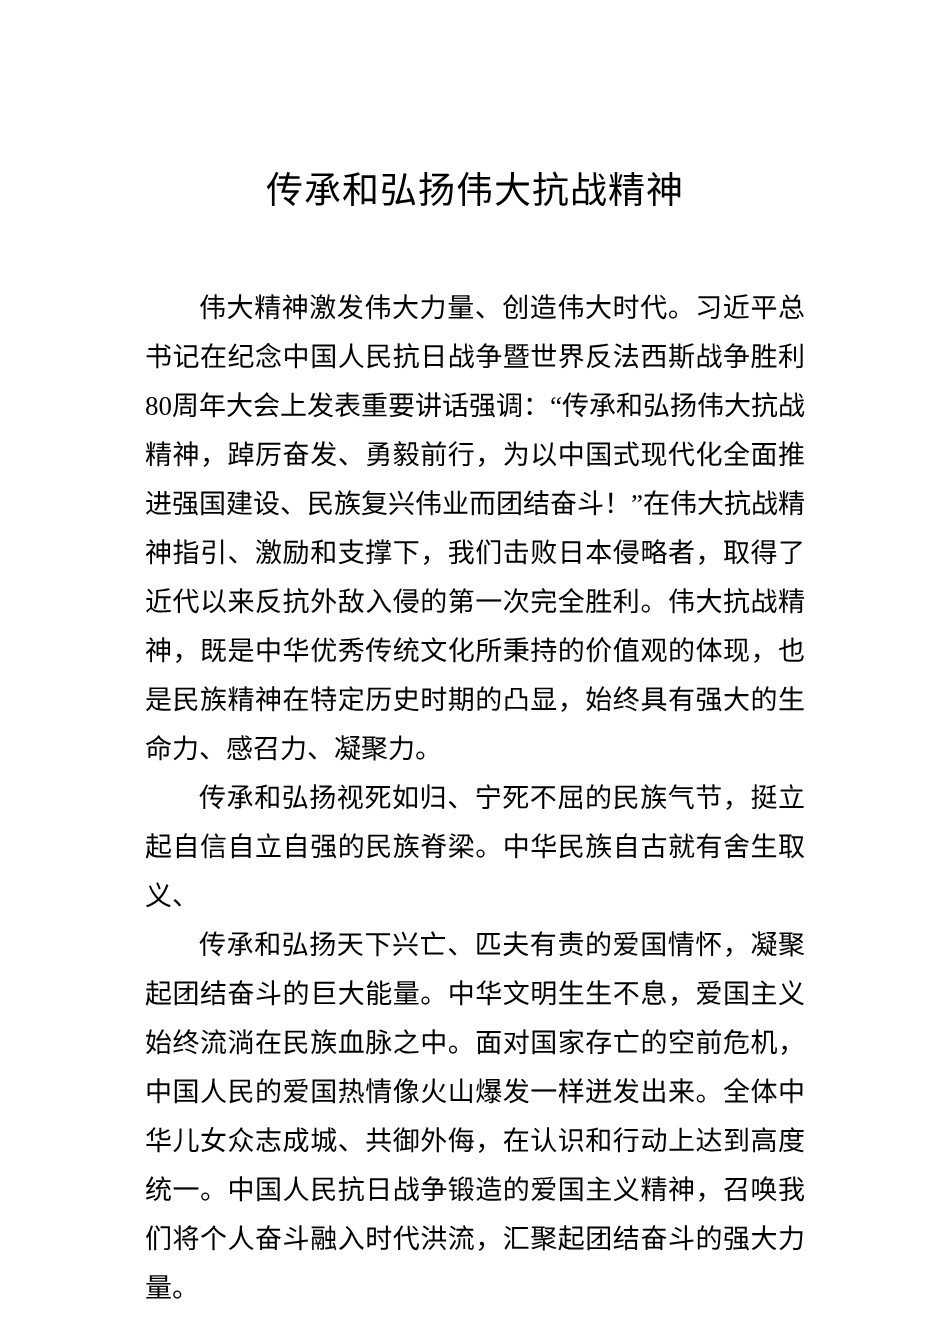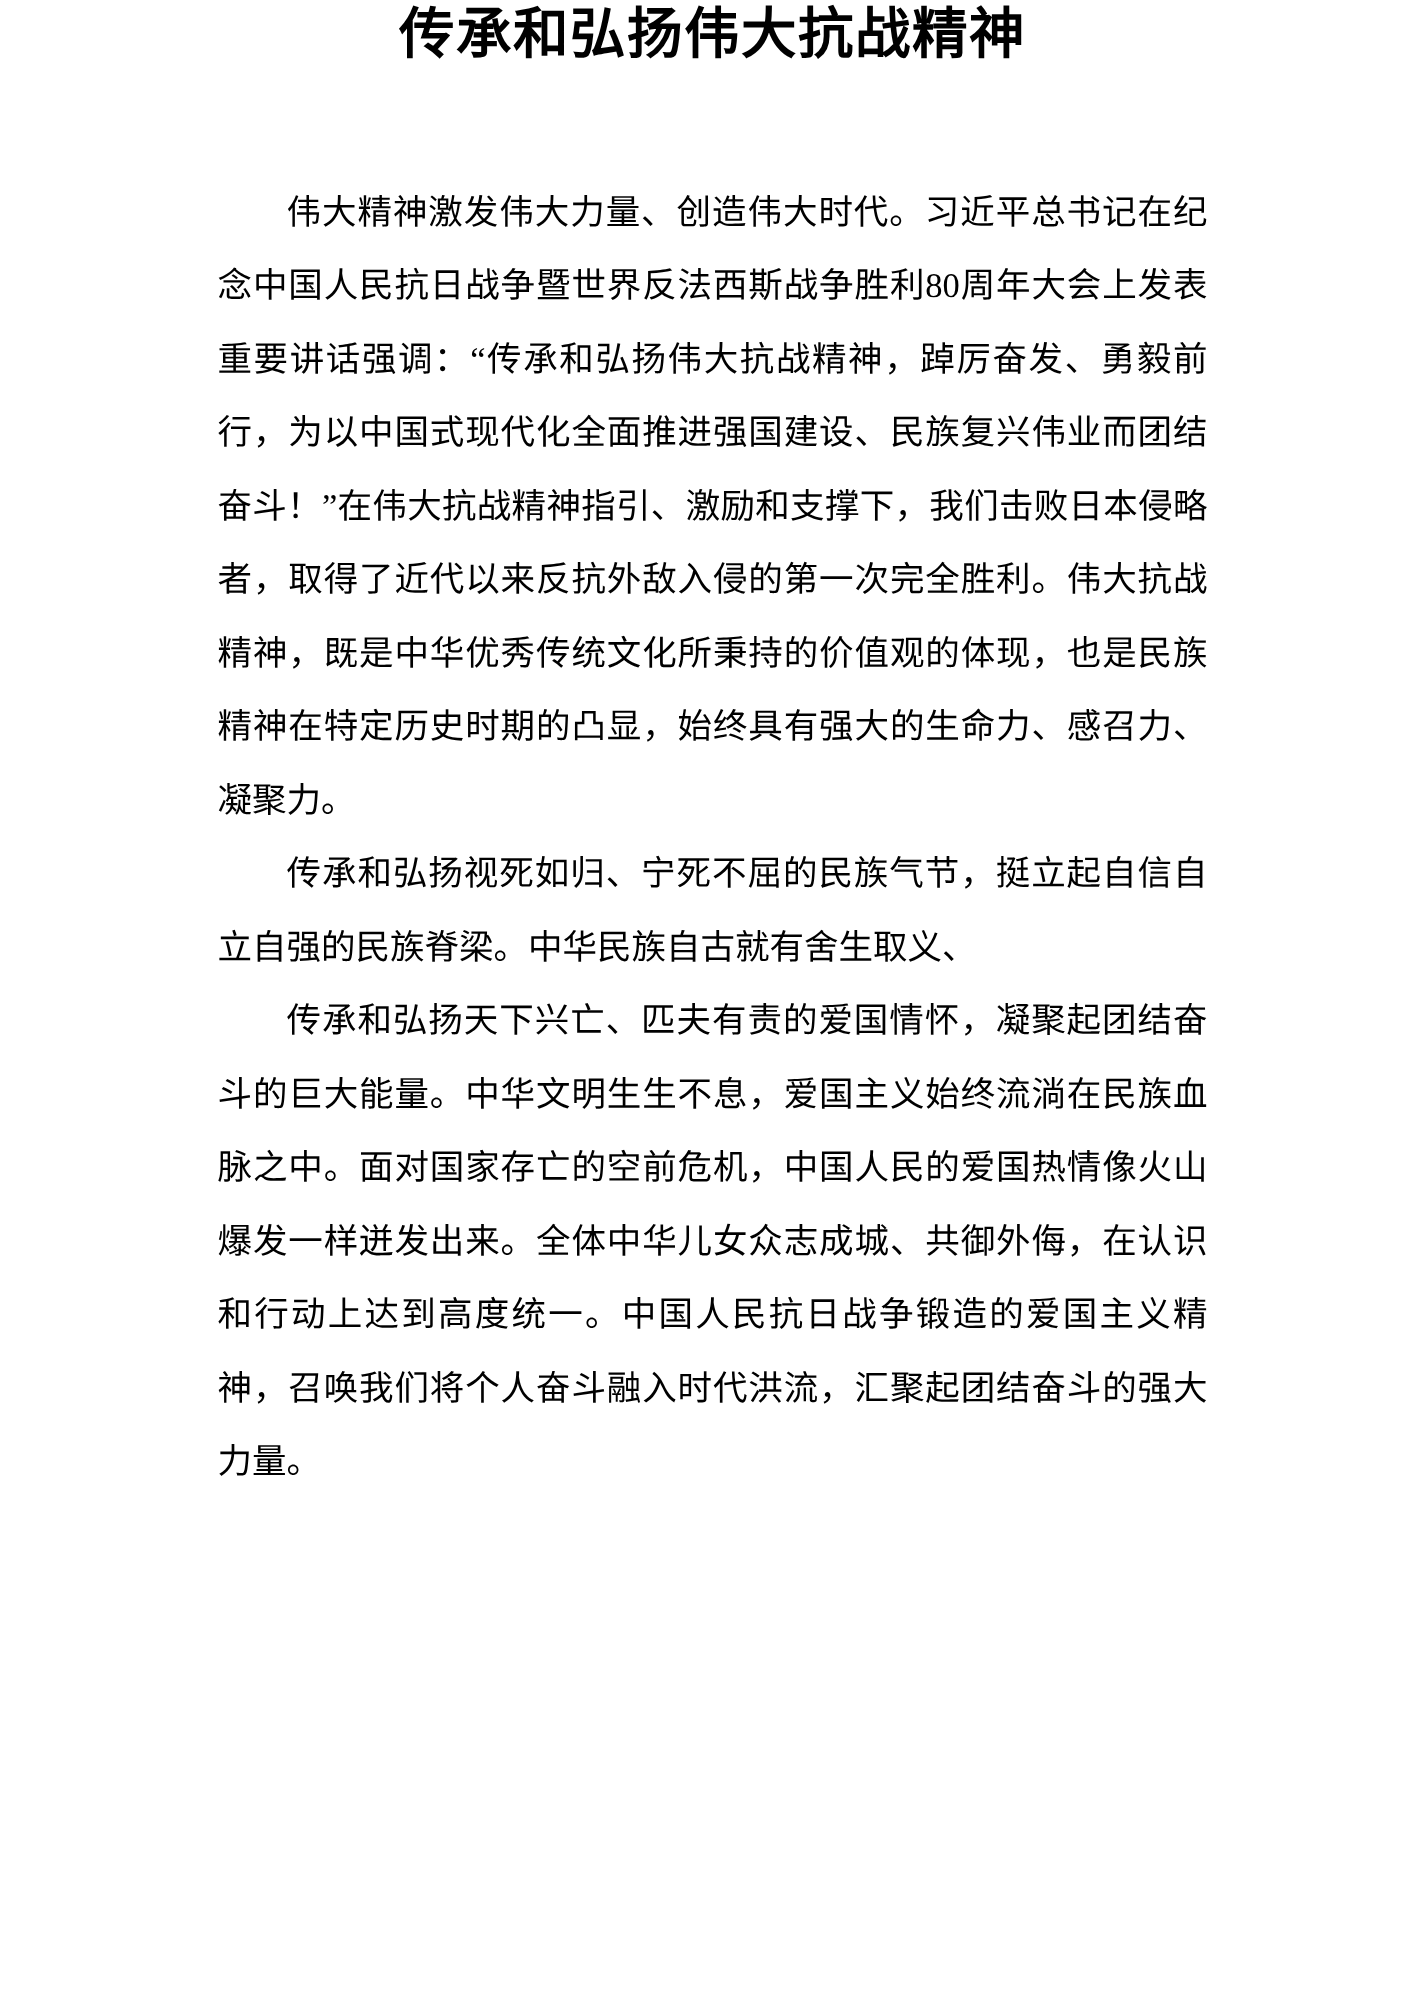--- a/index.html
+++ b/index.html
@@ -10,33 +10,34 @@
   .page {
     position: relative;
     width: 950px;
     height: 1344px;
     background: #ffffff;
     overflow: hidden;
     color: #000000;
   }
   .doc-title {
     margin: 0;
+    padding-top: 167px;
     text-align: center;
     font-family: "Liberation Serif", "DejaVu Serif", serif;
-    font-weight: 700;
+    font-weight: 400;
     font-size: 37px;
     line-height: 47px;
     letter-spacing: 1px;
     color: #000000;
   }
   .doc-body {
     width: 660px;
     margin: 70px auto 0 auto;
     font-family: "Liberation Serif", "DejaVu Serif", serif;
-    font-size: 23px;
+    font-size: 27px;
     line-height: 49px;
     text-align: justify;
     color: #000000;
   }
   .doc-body p {
     margin: 0;
     padding: 0;
     text-indent: 2em;
   }
 </style>

